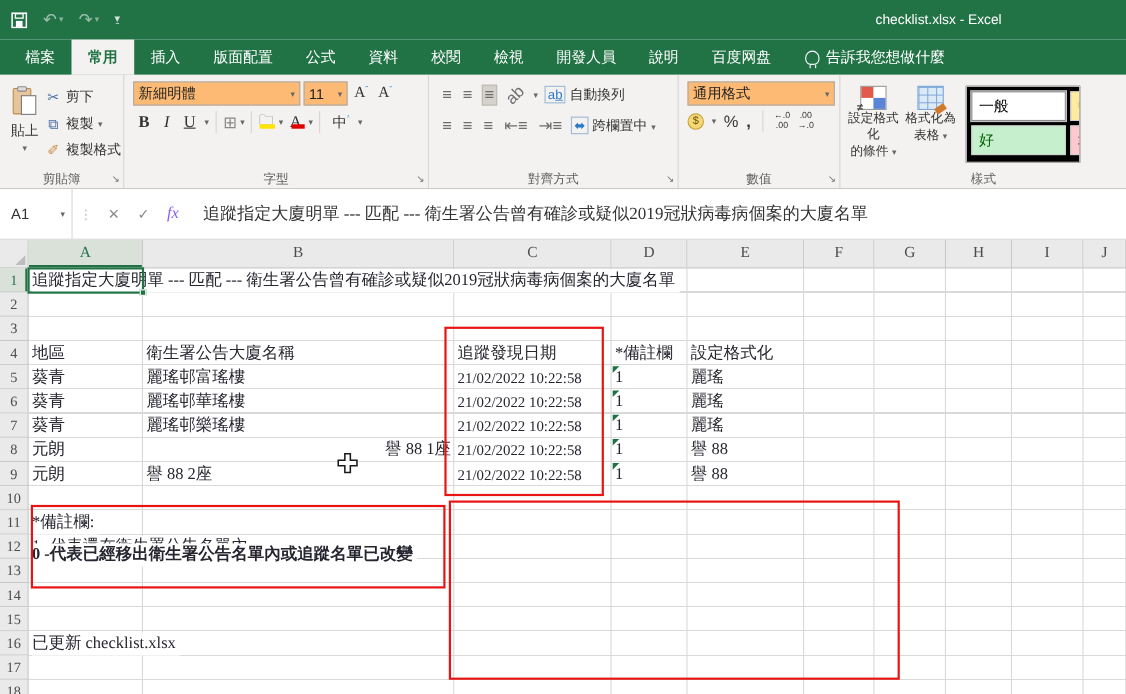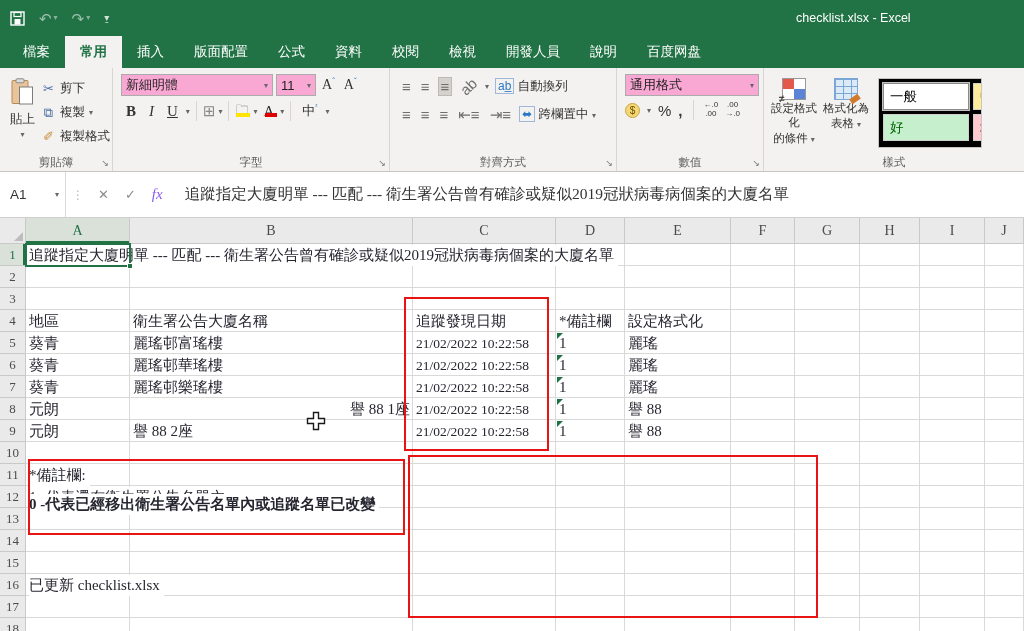--- a/index.html
+++ b/index.html
@@ -33,21 +33,21 @@
   #g-clip { width:113px; display:flex; }
   .paste { width:46px; display:flex; flex-direction:column; align-items:center; padding-top:6px; gap:2px; font-size:12.5px; color:#333; }
   .clip-col { display:flex; flex-direction:column; justify-content:flex-start; padding-top:8px; gap:7px; }
   .small-btn { display:flex; align-items:center; gap:4px; font-size:12.5px; color:#333; white-space:nowrap; }
   .ico { font-size:13px; color:#4a6fa5; width:15px; text-align:center; }
   .caret { font-size:8px; color:#666; }
 
   
   #g-font { width:277px; }
   .frow { display:flex; align-items:center; gap:3px; margin:2px 0 4px 4px; }
-  .combo { background:#f9a8d4; border:1px solid #ababab; height:22px; display:flex; align-items:center; padding:0 4px; font-size:13px; color:#222; justify-content:space-between; }
+  .combo { background:#fdba74; border:1px solid #ababab; height:22px; display:flex; align-items:center; padding:0 4px; font-size:13px; color:#222; justify-content:space-between; }
   .combo .caret { margin-left:4px; }
   .fname { width:152px; font-family:"Liberation Serif","DejaVu Serif",serif; }
   .fsize { width:40px; }
   .ab-btn { font-size:14px; color:#333; padding:0 3px; font-family:"Liberation Serif","DejaVu Serif",serif; }
   .sup { font-size:8px; vertical-align:top; color:#2b78c5; }
   .fmt { font-family:"Liberation Serif","DejaVu Serif",serif; font-size:15px; color:#333; padding:0 5px; }
   .ubar { display:inline-block; width:14px; height:4px; margin-left:-15px; position:relative; top:4px; }
   .sep-v { width:1px; height:20px; background:#d8d5d2; margin:0 3px; }
 
   
@@ -133,20 +133,24 @@
       <div class="tab active">常用</div>
       <div class="tab">插入</div>
       <div class="tab">版面配置</div>
       <div class="tab">公式</div>
       <div class="tab">資料</div>
       <div class="tab">校閱</div>
       <div class="tab">檢視</div>
       <div class="tab">開發人員</div>
       <div class="tab">說明</div>
       <div class="tab">百度网盘</div>
+      <div id="tellme">
+      <span class="bulb"></span>
+      <span>告訴我您想做什麼</span>
+    </div>
   </div>
 
   <div id="ribbon">
 
     <div class="rgroup" id="g-clip">
       <div class="paste">
         <span>
           <svg width="24" height="28" viewBox="0 0 24 28">
               <rect x="1" y="2.5" width="16" height="23" rx="1" fill="#e8c49c" stroke="#b88a4e"></rect>
               <rect x="5" y="0.8" width="8" height="4" rx="1" fill="#dcdcdc" stroke="#8a8a8a"></rect>

